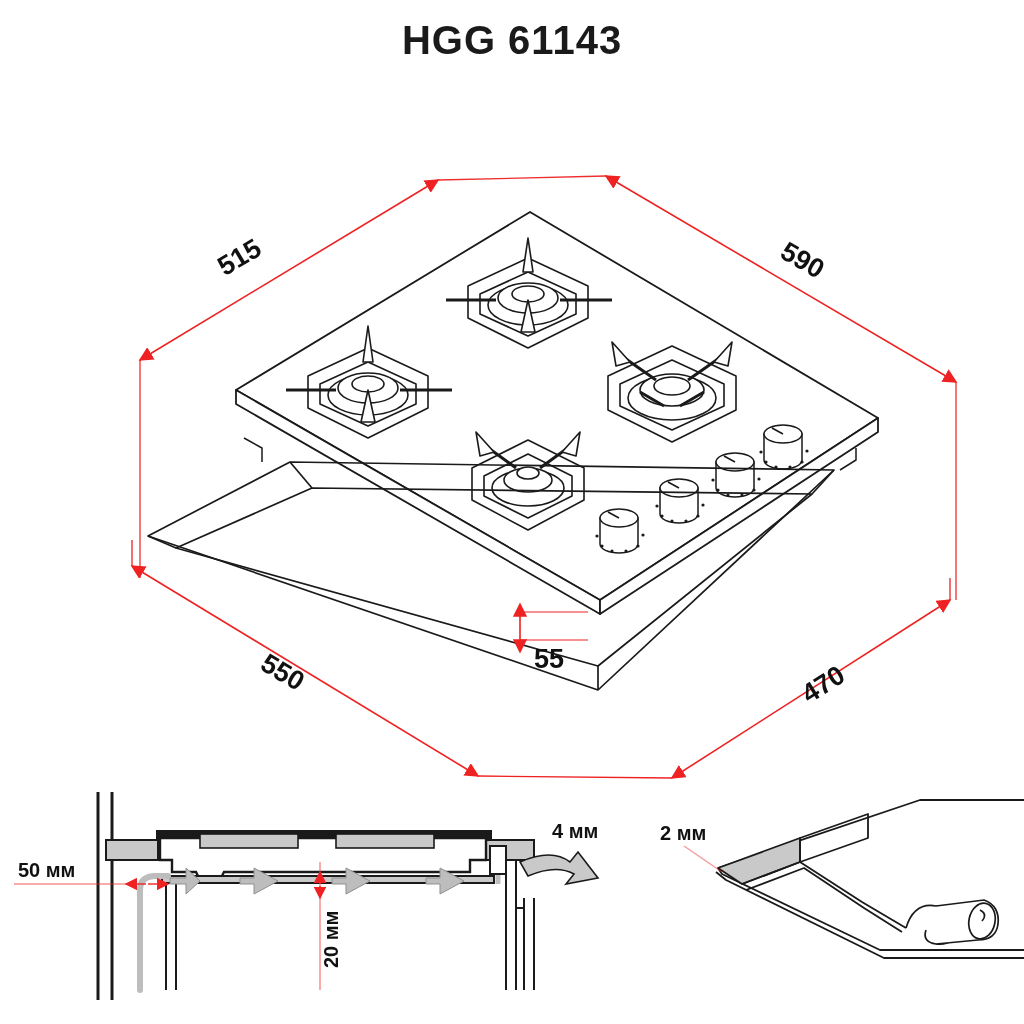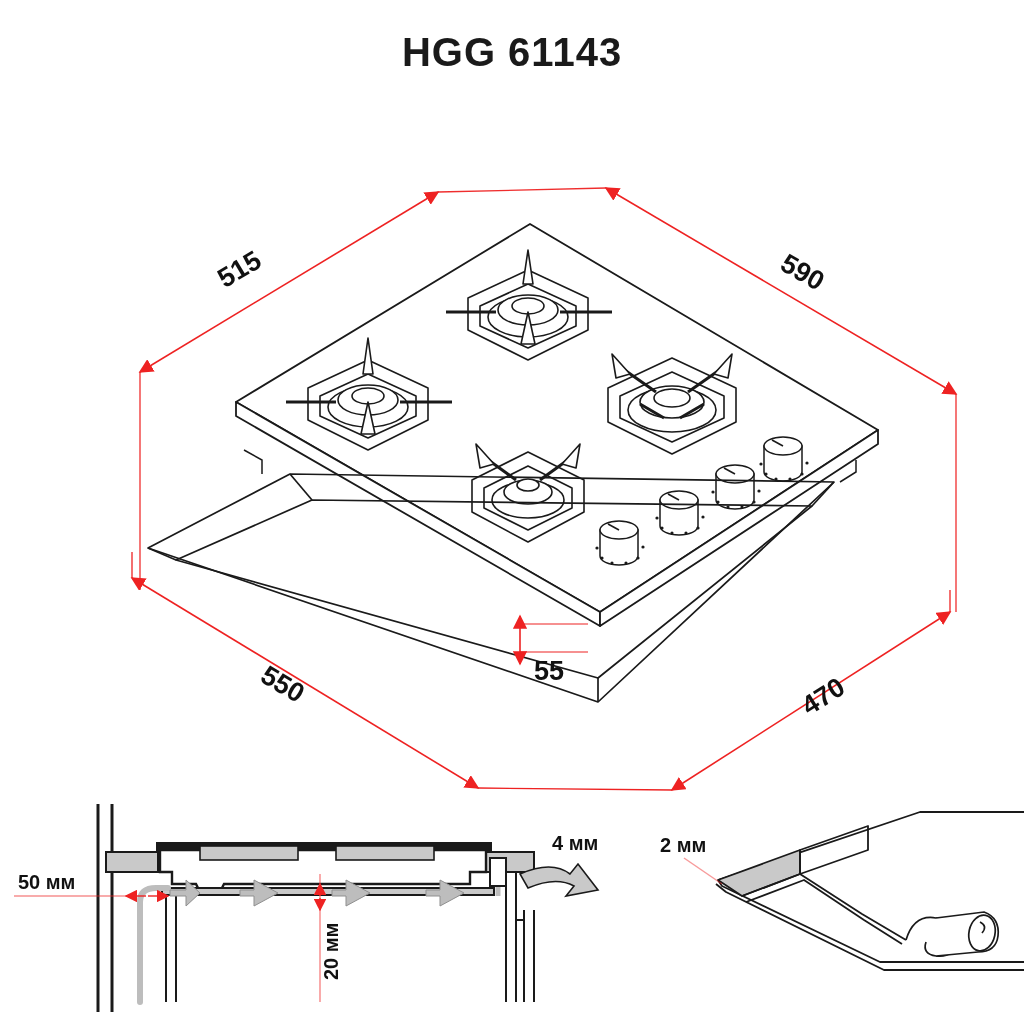--- a/index.html
+++ b/index.html
@@ -1,18 +1,18 @@
 <!DOCTYPE html>
 <html><head>
 <meta charset="utf-8">
 <style>
   html,body{margin:0;padding:0;background:#ffffff;}
   body{width:1024px;height:1024px;position:relative;overflow:hidden;
        font-family:"Liberation Sans",sans-serif;color:#111;}
-  #stage{position:absolute;left:0;top:12px;width:1024px;height:760px;border-radius:25px;}
+  #stage{position:absolute;left:0;top:0;width:1024px;height:760px;border-radius:25px;}
   #title{
     position:absolute;left:0;top:18px;width:1024px;text-align:center;
     font-size:40px;font-weight:bold;letter-spacing:1px;color:#1a1a1a;
   }
   svg{position:absolute;left:0;top:0;width:1024px;height:1024px;}
   .dimtxt{font-family:"Liberation Sans",sans-serif;font-size:27px;font-weight:bold;fill:#111;}
   .mmtxt{font-family:"Liberation Sans",sans-serif;font-size:20px;font-weight:bold;fill:#111;}
 </style>
 </head>
 <body>

